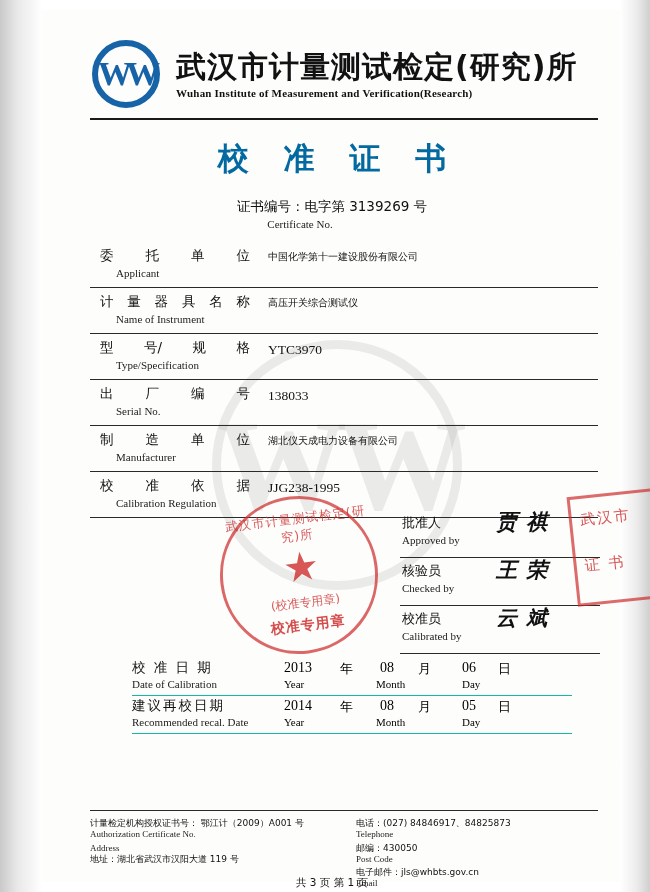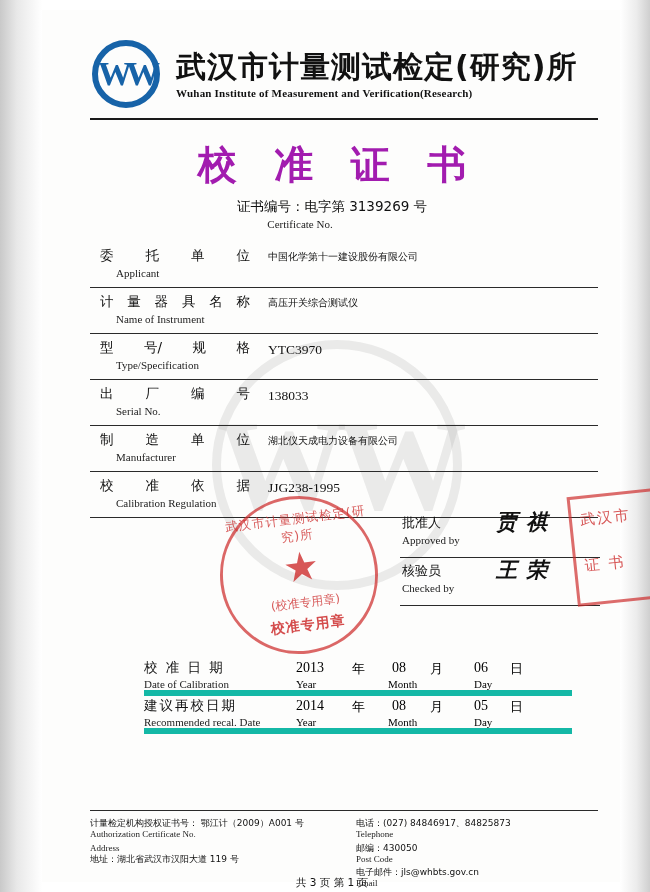--- a/index.html
+++ b/index.html
@@ -141,23 +141,23 @@
     position: absolute;
     left: 0;
     top: 128px;
     width: 580px;
     text-align: center;
     z-index: 3;
   }
   .doc-title .cn {
     font-family: "DejaVu Sans", sans-serif;
     font-weight: bold;
-    font-size: 39px;
+    font-size: 31px;
     letter-spacing: 12px;
-    color: #a21caf;
+    color: #0369a1;
     text-indent: 12px;
   }
   .doc-title .en {
     font-family: "Liberation Serif", serif;
     font-size: 13px;
     color: #222;
     margin-top: 6px;
   }
 
   
@@ -277,23 +277,22 @@
   .date-block {
     position: absolute;
     left: 90px;
     top: 648px;
     width: 440px;
     z-index: 3;
   }
   .date-row {
     position: relative;
     height: 38px;
-    border-bottom: 6px solid #14b8a6;
-    box-sizing: border-box;
-    margin-left: 12px;
+    border-bottom: 1px solid #14b8a6;
+    box-sizing: border-box;
   }
   .date-row .lbl-cn {
     position: absolute;
     left: 0;
     top: 1px;
     font-family: "DejaVu Sans", sans-serif;
     font-size: 13.5px;
     color: #111;
     letter-spacing: 2px;
   }
@@ -553,20 +552,25 @@
     <div class="sig-block">
       <div class="sig-row">
         <div class="lbl-cn">批准人</div>
         <div class="lbl-en">Approved by</div>
         <div class="sign">贾 祺</div>
       </div>
       <div class="sig-row">
         <div class="lbl-cn">核验员</div>
         <div class="lbl-en">Checked by</div>
         <div class="sign">王 荣</div>
+      </div>
+      <div class="sig-row">
+        <div class="lbl-cn">校准员</div>
+        <div class="lbl-en">Calibrated by</div>
+        <div class="sign">云 斌</div>
       </div>
     </div>
 
     <div class="stamp-round">
       <div class="top-text">武汉市计量测试检定(研究)所</div>
       <div class="star">★</div>
       <div class="mid-text">(校准专用章)</div>
       <div class="bot-text">校准专用章</div>
     </div>
 

